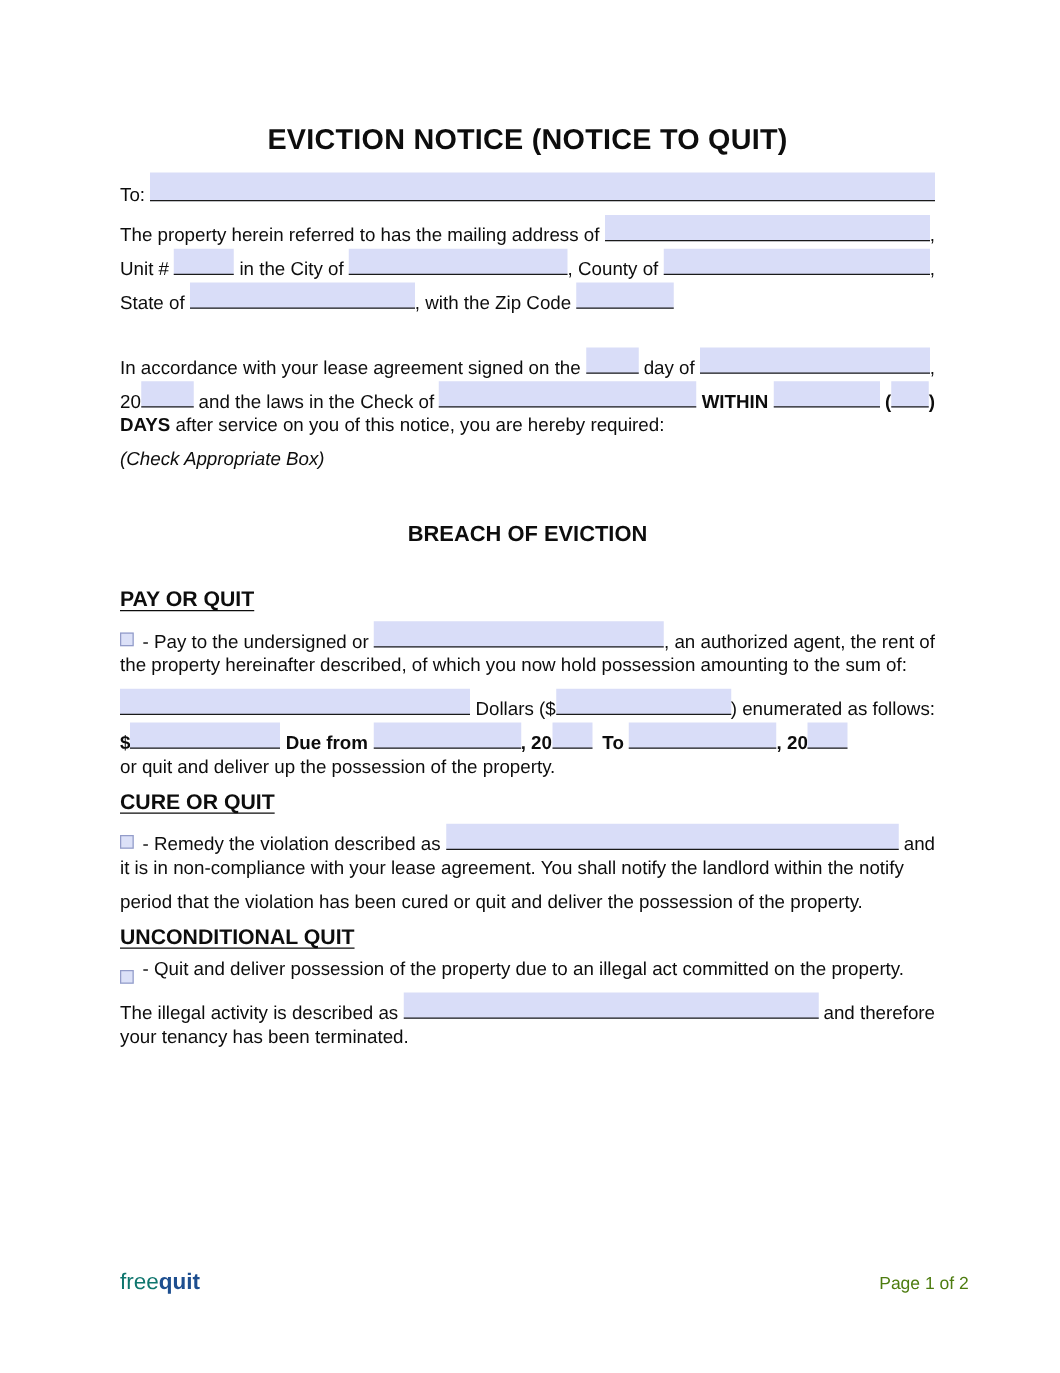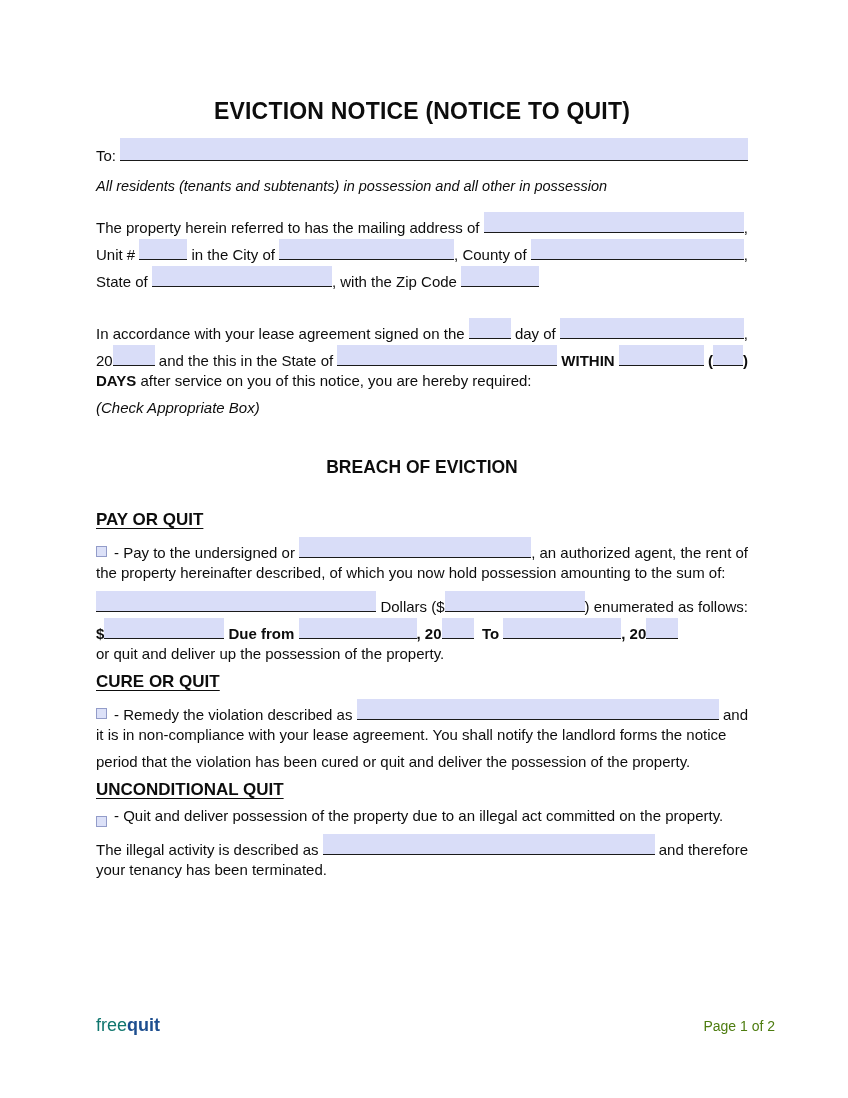--- a/index.html
+++ b/index.html
@@ -91,21 +91,20 @@
 <div class="page">
   <div class="content">
 
     <div class="doc-title">EVICTION NOTICE (NOTICE TO QUIT)</div>
 
     <div class="line to-line">
       <span class="t">To: </span>
       <span class="blank grow"></span>
     </div>
 
-    <div class="note-line i">All residents (tenants and subtenants) in possession and all other in possession</div>
 
     <div class="para-property">
       <div class="line">
         <span class="t">The property herein referred to has the mailing address of </span>
         <span class="blank grow"></span>
         <span class="t">,</span>
       </div>
       <div class="line">
         <span class="t">Unit # </span>
         <span class="blank" style="width:48px"></span>
@@ -127,21 +126,21 @@
       <div class="line">
         <span class="t">In accordance with your lease agreement signed on the </span>
         <span class="blank" style="width:42px"></span>
         <span class="t"> day of </span>
         <span class="blank grow"></span>
         <span class="t">,</span>
       </div>
       <div class="line">
         <span class="t">20</span>
         <span class="blank" style="width:42px"></span>
-        <span class="t"> and the this in the State of </span>
+        <span class="t"> and the laws in the Check of </span>
         <span class="blank grow"></span>
         <span class="t b"> WITHIN </span>
         <span class="blank" style="width:85px"></span>
         <span class="t b"> (</span>
         <span class="blank" style="width:30px"></span>
         <span class="t b">)</span>
       </div>
       <div class="line">
         <span class="t b">DAYS</span>
         <span class="t"> after service on you of this notice, you are hereby required:</span>
@@ -192,21 +191,21 @@
       <div class="line">
         <span class="sub-heading">CURE OR QUIT</span>
       </div>
       <div class="line">
         <span class="cb"></span>
         <span class="t">- Remedy the violation described as </span>
         <span class="blank grow"></span>
         <span class="t"> and</span>
       </div>
       <div class="line">
-        <span class="t">it is in non-compliance with your lease agreement. You shall notify the landlord forms the notice</span>
+        <span class="t">it is in non-compliance with your lease agreement. You shall notify the landlord within the notify</span>
       </div>
       <div class="line">
         <span class="t">period that the violation has been cured or quit and deliver the possession of the property.</span>
       </div>
 
       <div class="line">
         <span class="sub-heading">UNCONDITIONAL QUIT</span>
       </div>
       <div class="line">
         <span class="cb"></span>

